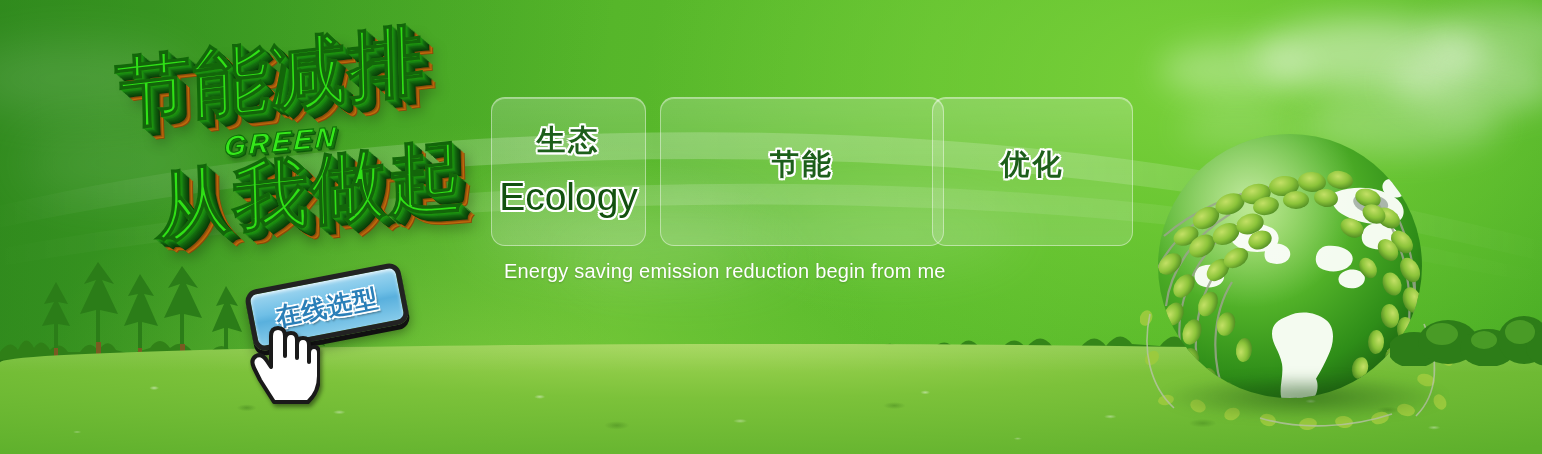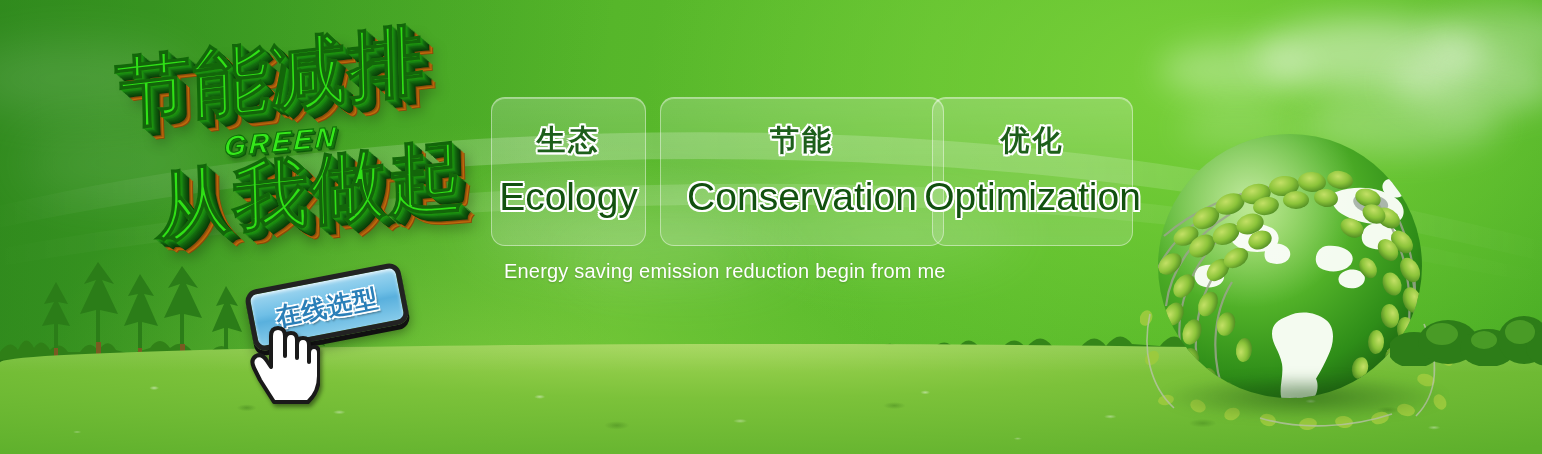--- a/index.html
+++ b/index.html
@@ -286,25 +286,23 @@
     </div>
   </div>
 
   <div class="cards">
     <div class="card c-1">
       <div class="card-cn">生态</div>
       <div class="card-en">Ecology</div>
     </div>
     <div class="card c-2">
       <div class="card-cn">节能</div>
-      <div class="card-en">Conservation</div>
     </div>
     <div class="card c-3">
       <div class="card-cn">优化</div>
-      <div class="card-en">Optimization</div>
     </div>
   </div>
 
   <div class="tagline">Energy saving emission reduction begin from me</div>
 
   <div class="globe-wrap">
     <div class="globe-shadow"></div>
     <svg width="320" height="320" viewBox="0 0 320 320">
       <defs>
         <radialGradient id="gsph" cx="36%" cy="30%" r="78%">

